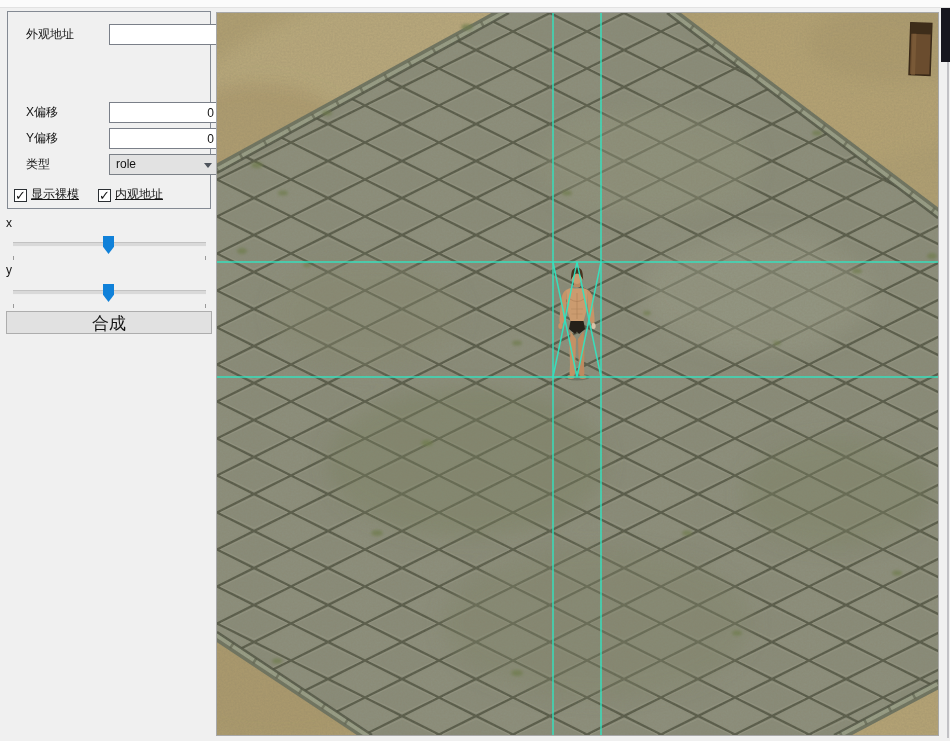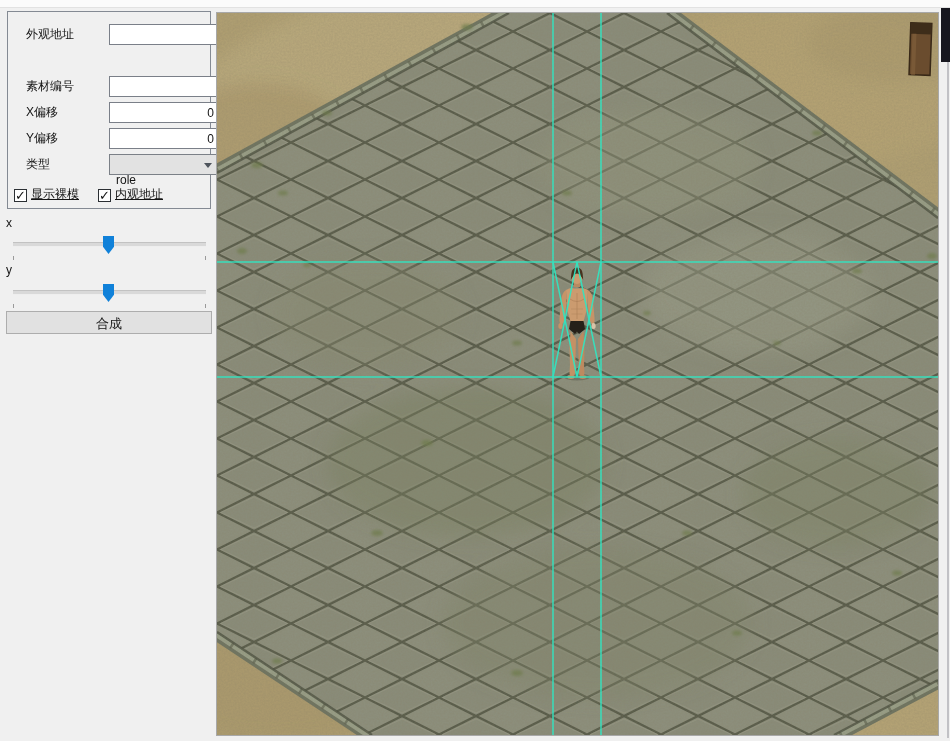--- a/index.html
+++ b/index.html
@@ -19,21 +19,21 @@
   .lbl{position:absolute;left:6px;top:0;font-size:12px;line-height:21px;color:#141414;white-space:nowrap;}
   .txt{
     position:absolute;left:89px;top:0;width:110px;height:21px;box-sizing:border-box;
     border:1px solid #7a7f88;background:#ffffff;font-size:12px;padding:0 4px;
     font-family:inherit;color:#141414;outline:none;
   }
   .num{text-align:right;}
   .combo{
     position:absolute;left:89px;top:0;width:110px;height:21px;box-sizing:border-box;
     border:1px solid #7b8087;background:#e2e2e2;font-size:12px;line-height:19px;
-    padding:16px 18px 0 6px;color:#141414;cursor:default;
+    padding:0 18px 0 6px;color:#141414;cursor:default;
   }
   .combo .chev{
     position:absolute;right:6px;top:8px;width:0;height:0;
     border-left:4px solid transparent;border-right:4px solid transparent;
     border-top:5px solid #4e545c;
   }
   .cbwrap{position:absolute;top:0;height:18px;font-size:12px;line-height:17px;color:#141414;white-space:nowrap;cursor:default;text-decoration:underline;}
   .cb{
     display:inline-block;width:13px;height:13px;box-sizing:border-box;border:1px solid #2b2f33;background:#fff;
     vertical-align:-2px;margin-right:4px;font-size:13px;line-height:11px;font-weight:bold;color:#111;
@@ -45,21 +45,21 @@
     background:#d9d9d9;border-top:1px solid #c2c2c2;border-bottom:1px solid #eeeeee;
   }
   .thumb{
     position:absolute;width:11px;height:18px;background:#1081d9;
     clip-path:polygon(0 0,100% 0,100% 60%,50% 100%,0 60%);
   }
   .tick{position:absolute;width:1px;height:4px;background:#9a9a9a;}
   .btn{
     position:absolute;left:6px;top:311px;width:206px;height:23px;box-sizing:border-box;
     background:#e1e1e1;border:1px solid #adadad;
-    font-family:inherit;font-size:13px;color:#141414;text-align:center;line-height:21px;cursor:default;
+    font-family:inherit;font-size:17px;color:#141414;text-align:center;line-height:21px;cursor:default;
   }
   
   .viewport{
     position:absolute;left:217px;top:13px;width:721px;height:722px;
     background:#b2a173;outline:1px solid #a8a8a8;overflow:hidden;
   }
   .edge-dark{position:absolute;left:941px;top:8px;width:9px;height:54px;background:#17171f;}
   .edge-line{position:absolute;left:947px;top:62px;width:2px;height:676px;background:#9a9aa2;opacity:.55;}
 </style>
 </head>
@@ -68,24 +68,20 @@
 <div class="top-strip"></div>
 
 <div class="groupbox">
 
   <div class="row" style="top:12px">
     <span class="lbl">外观地址</span>
     <input class="txt" value="" style="">
   </div>
 
 
-  <div class="row" style="top:64px">
-    <span class="lbl">素材编号</span>
-    <input class="txt" value="" style="">
-  </div>
 
   <div class="row" style="top:90px">
     <span class="lbl">X偏移</span>
     <input class="txt num" value="0" style="">
   </div>
 
   <div class="row" style="top:116px">
     <span class="lbl">Y偏移</span>
     <input class="txt num" value="0" style="">
   </div>

